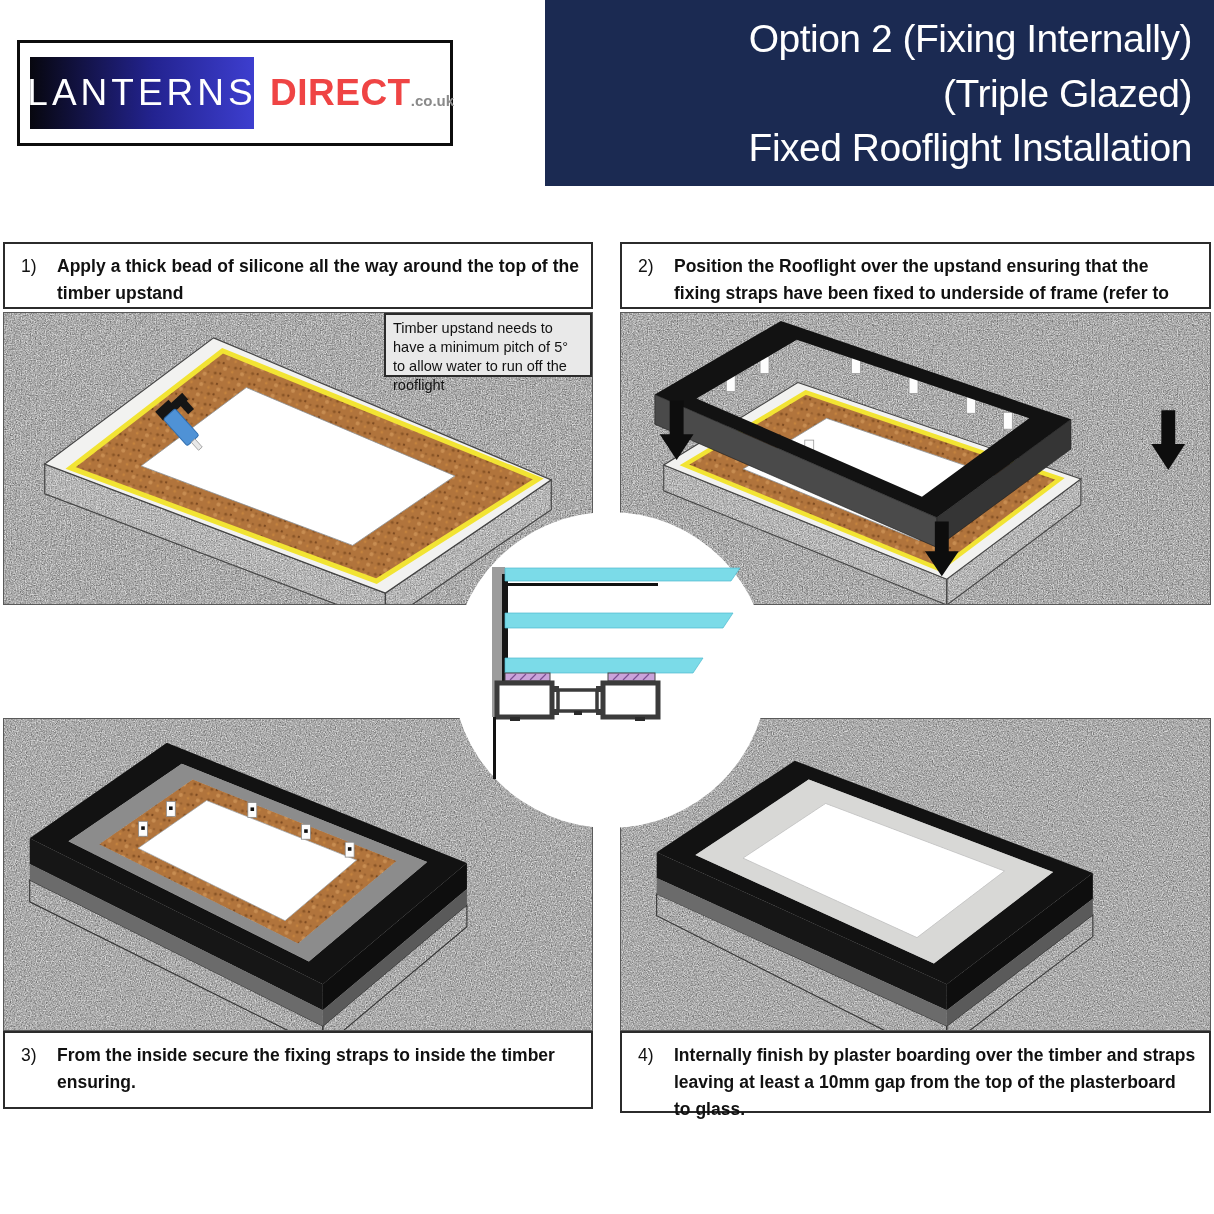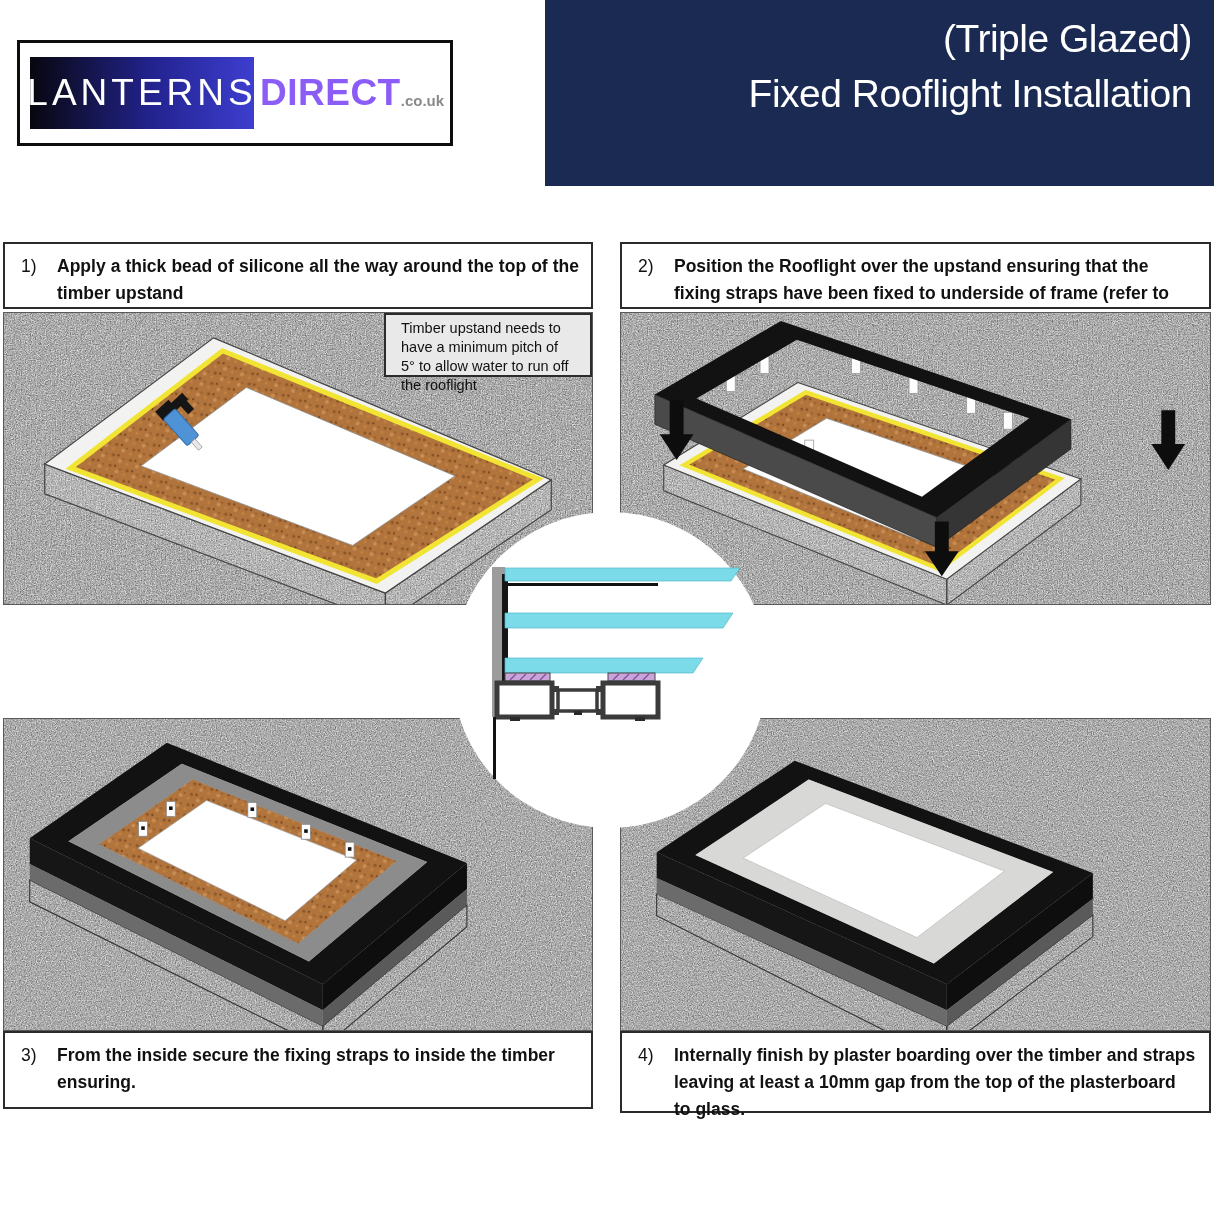--- a/index.html
+++ b/index.html
@@ -4,21 +4,21 @@
 <style>
   html,body{margin:0;padding:0;background:#ffffff;}
   body{font-family:"Liberation Sans", sans-serif;}
   #page{position:relative;width:1214px;height:1214px;background:#ffffff;overflow:hidden;}
 
   
   .logo-box{position:absolute;left:17px;top:40px;width:436px;height:106px;border:3px solid #0d0d0d;
     background:#ffffff;display:flex;align-items:center;box-sizing:border-box;padding:8px 10px;}
   .logo-grad{width:224px;height:72px;background:linear-gradient(90deg,#07070f 0%,#232390 55%,#3d3ecf 100%);
     display:flex;align-items:center;justify-content:center;color:#fff;font-size:37px;letter-spacing:4px;font-weight:400;}
-  .logo-direct{font-size:37px;font-weight:800;color:#8b5cf6;margin-left:6px;letter-spacing:0.5px;}
+  .logo-direct{font-size:37px;font-weight:800;color:#ef4444;margin-left:16px;letter-spacing:0.5px;}
   .logo-tld{font-size:15px;font-weight:700;color:#8a8a8a;align-self:center;margin-top:14px;}
   .banner{position:absolute;left:545px;top:0;width:669px;height:186px;color:#ffffff;text-align:right;
     box-sizing:border-box;padding:12px 22px 0 0;font-size:39px;line-height:1.40;font-weight:500;letter-spacing:-0.5px;}
 
   
   .stepbox{position:absolute;background:#ffffff;border:2px solid #2b2b2b;box-sizing:border-box;
     display:flex;padding:9px 8px 0 16px;font-size:17.5px;line-height:1.55;color:#111;}
   .step-num{width:36px;flex:0 0 36px;}
   .step-text{flex:1;padding-right:4px;font-weight:bold;}
   .stepbox.justify .step-text{text-align:justify;}
@@ -30,41 +30,42 @@
   
   .panel{position:absolute;overflow:hidden;border:1px solid #5a5a5a;box-sizing:border-box;}
   #p1{left:3px;top:312px;width:590px;height:293px;}
   #p2{left:620px;top:312px;width:591px;height:293px;}
   #p3{left:3px;top:718px;width:590px;height:313px;}
   #p4{left:620px;top:718px;width:591px;height:313px;}
   .panel svg.speck{position:absolute;left:0;top:0;width:100%;height:100%;}
   .panel svg.art{position:absolute;left:0;top:0;width:100%;height:100%;}
 
   .notebox{position:absolute;right:0;top:0;width:208px;height:64px;background:#e9e9e9;border:2px solid #2b2b2b;
-    box-sizing:border-box;font-size:14.5px;line-height:1.32;color:#111;padding:4px 15px;z-index:3;}
+    box-sizing:border-box;font-size:14.5px;line-height:1.32;color:#111;padding:4px 7px;z-index:3;}
 
   
   .centre-circle{position:absolute;left:452px;top:512px;width:316px;height:316px;border-radius:50%;
     background:#ffffff;z-index:5;}
   .centre-circle svg{position:absolute;left:0;top:0;}
 </style>
 </head>
 <body>
 
 <div id="page">
 
   <div class="logo-box">
     <div class="logo-grad">
       <span>LANTERNS</span>
     </div>
     <span class="logo-direct">DIRECT</span>
     <span class="logo-tld">.co.uk</span>
   </div>
 
   <div class="banner" style="background-color: rgb(27, 42, 82);">
+    <div>Option 2 (Fixing Internally)</div>
     <div>(Triple Glazed)</div>
     <div>Fixed Rooflight Installation</div>
   </div>
 
   <div class="stepbox justify" id="box1">
     <span class="step-num">1)</span>
     <span class="step-text">Apply a thick bead of silicone all the way around the top of the timber upstand</span>
   </div>
   <div class="stepbox" id="box2">
     <span class="step-num">2)</span>

